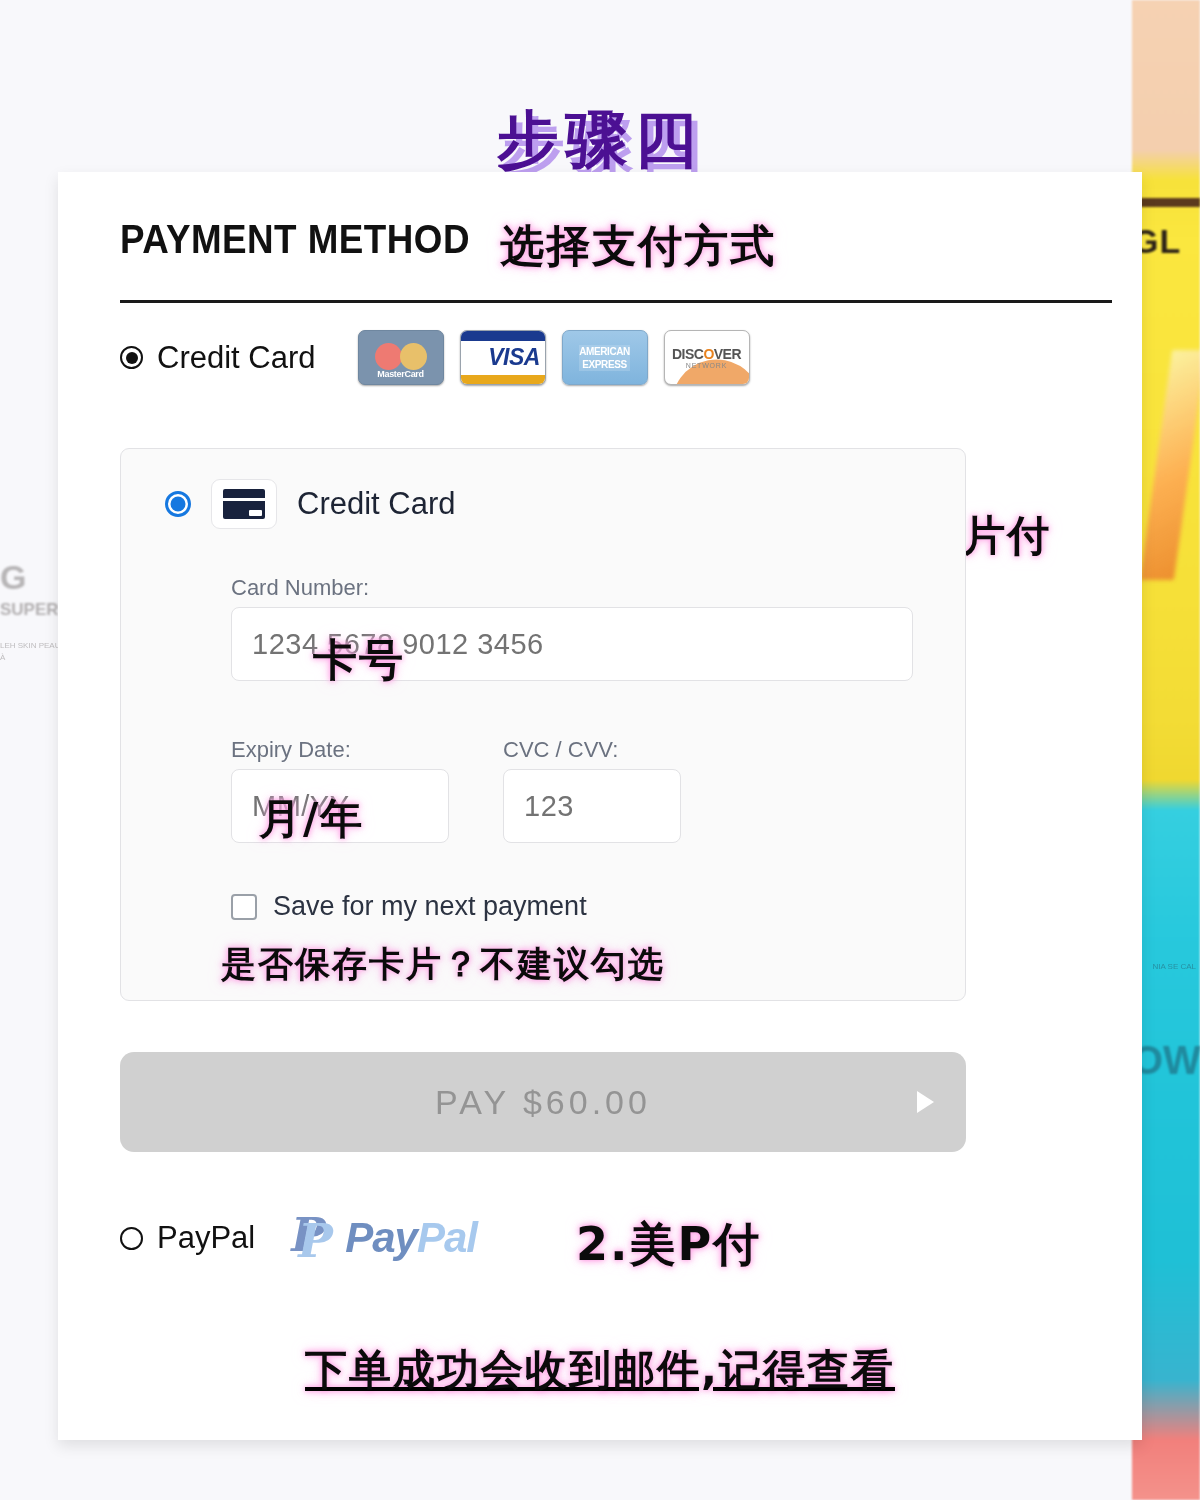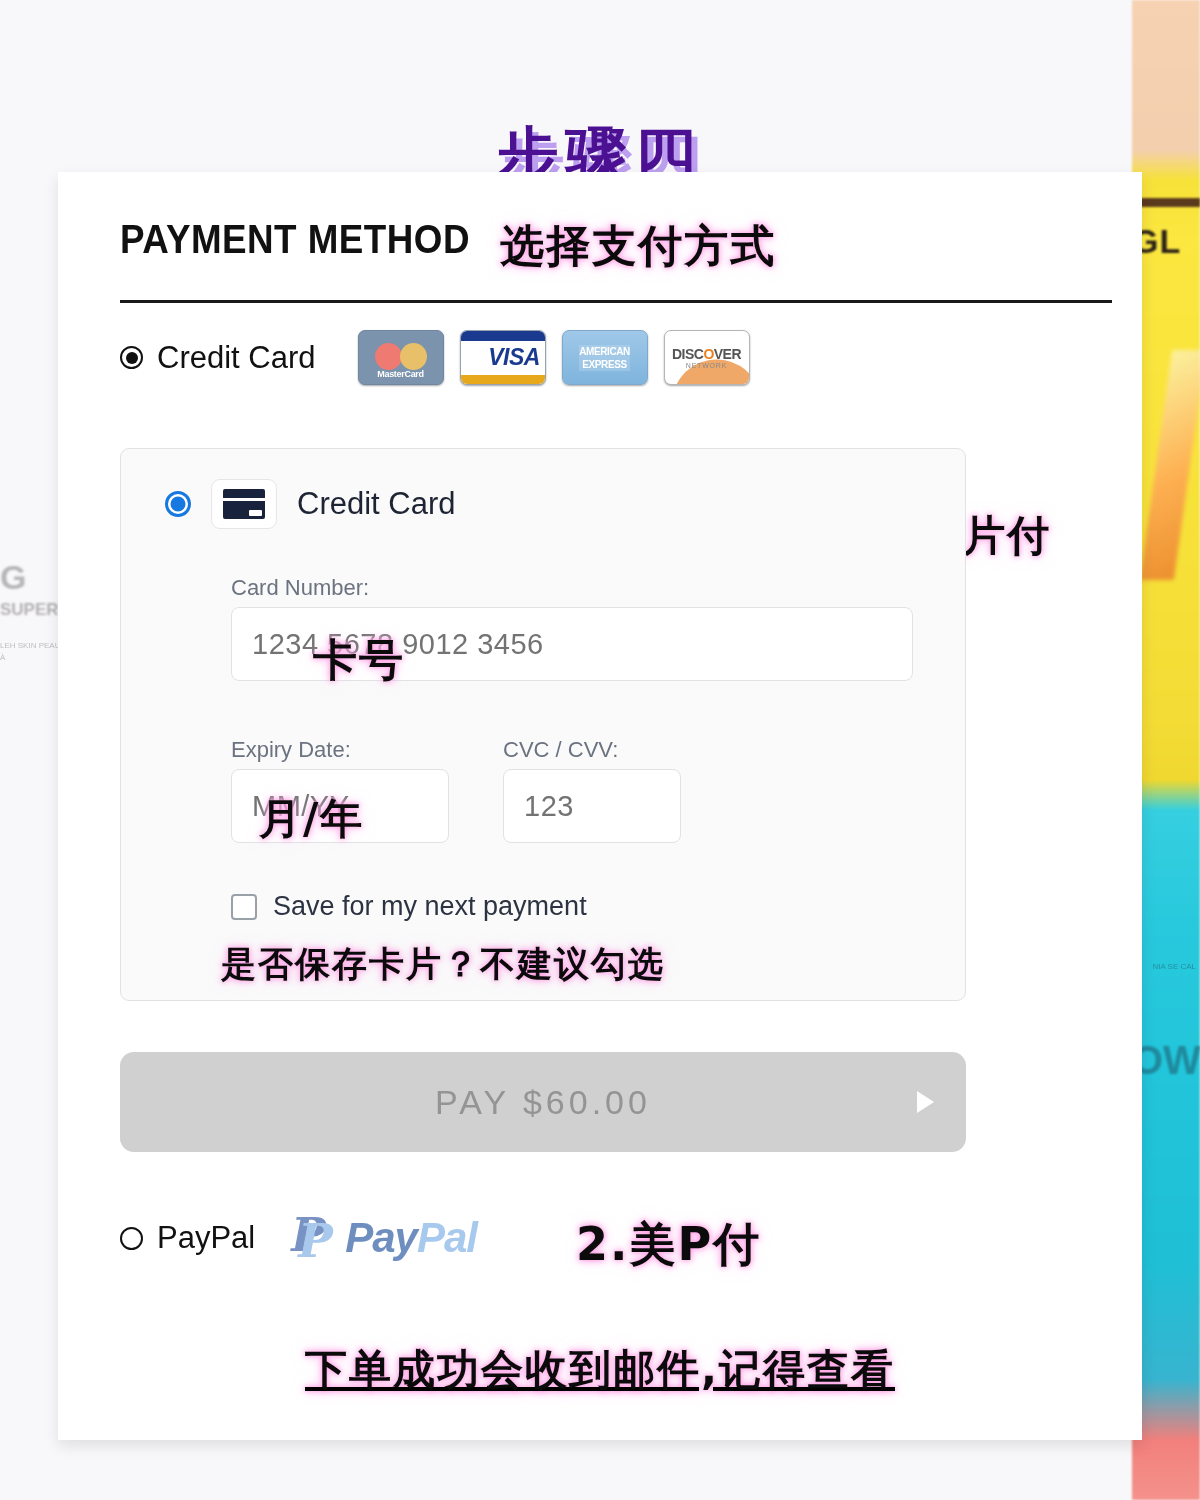--- a/index.html
+++ b/index.html
@@ -203,21 +203,20 @@
     letter-spacing: 7px;
     white-space: nowrap;
   }
 
   .step-title {
     position: absolute;
     left: 0; right: 0;
     top: 98px;
     text-align: center;
     font-size: 62px;
-    margin-top: 16px;
   }
 
   .ann-select { font-size: 44px; }
   .ann-card-pay {
     position: absolute;
     left: 812px;
     top: 336px;
     font-size: 42px;
   }
 

